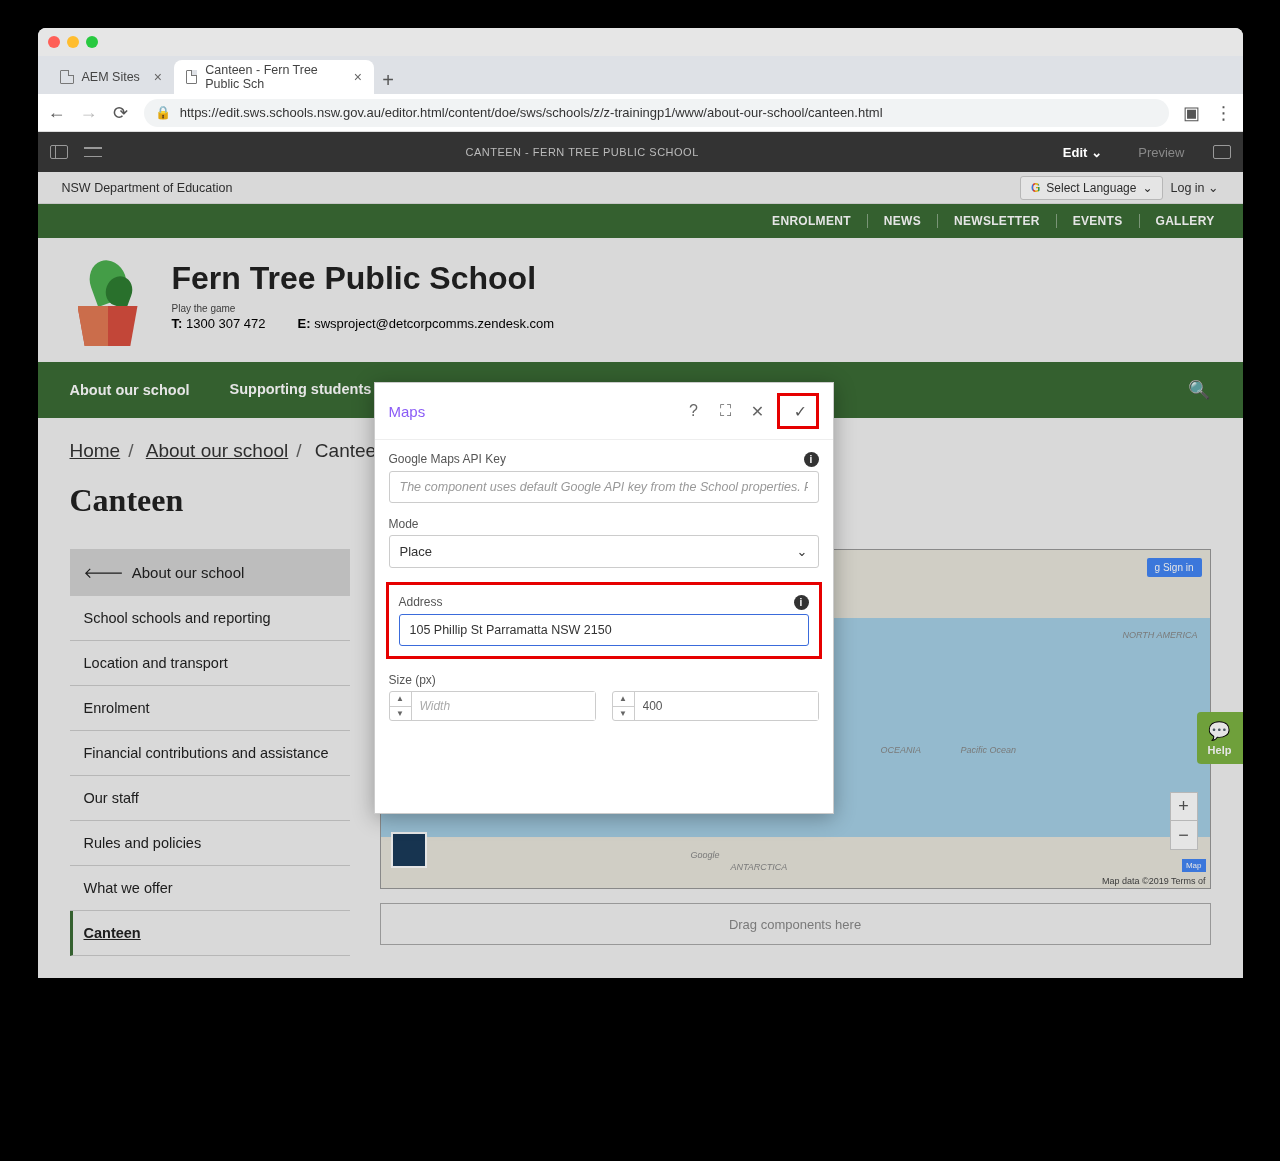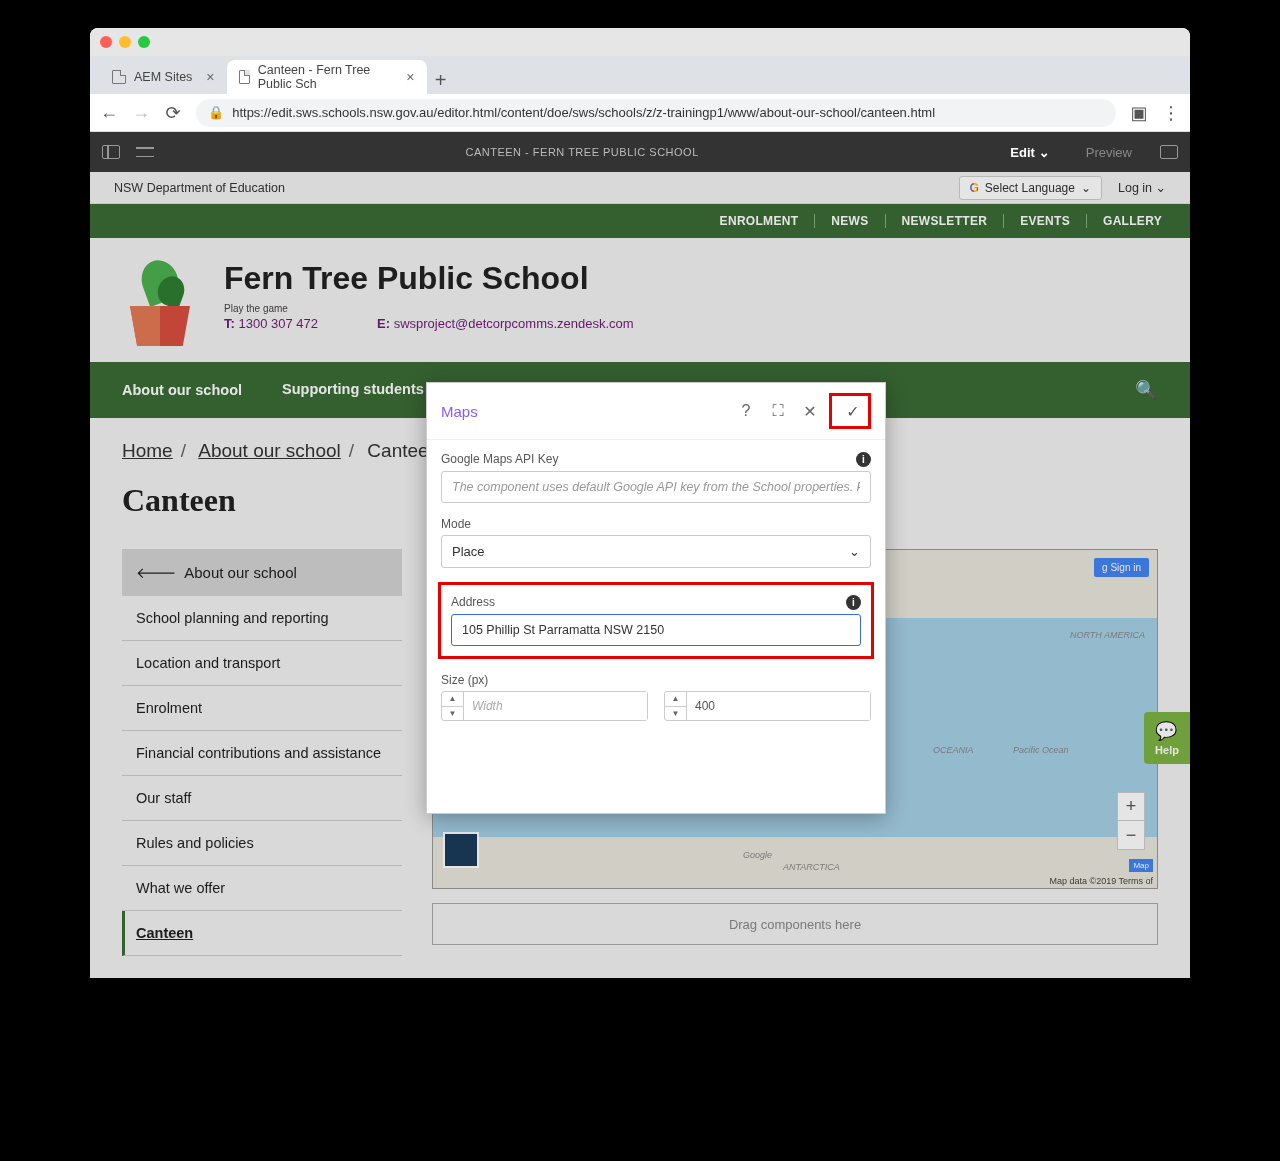--- a/index.html
+++ b/index.html
@@ -1,17 +1,17 @@
 <!DOCTYPE html>
 <html><head>
 <meta charset="utf-8">
 <style>
 *{box-sizing:border-box;margin:0;padding:0;font-family:-apple-system,BlinkMacSystemFont,"Segoe UI",Arial,sans-serif}
 body{background:#000;display:flex;justify-content:center;align-items:flex-start;min-height:1161px}
-.frame{width:1100px;background:#fff;border-radius:8px 8px 0 0;overflow:hidden;margin-top:28px;box-shadow:0 10px 40px rgba(0,0,0,.5)}
+.frame{width:1205px;background:#fff;border-radius:8px 8px 0 0;overflow:hidden;margin-top:28px;box-shadow:0 10px 40px rgba(0,0,0,.5)}
 .mac-titlebar{height:28px;background:#e6e6e6;display:flex;align-items:center;padding:0 10px;gap:7px}
 .mac-dot{width:12px;height:12px;border-radius:50%}
 .dot-red{background:#ff5f57}.dot-yellow{background:#ffbd2e}.dot-green{background:#28c940}
 .tab-strip{height:38px;background:#dee1e6;display:flex;align-items:flex-end;padding-left:10px;position:relative}
 .tab{height:34px;padding:0 12px;display:flex;align-items:center;gap:8px;font-size:12.5px;color:#444;border-radius:8px 8px 0 0;max-width:200px;cursor:pointer}
 .tab.active{background:#fff}
 .tab .doc-ic{width:14px;height:14px;border:1px solid #777;border-radius:1px;position:relative}
 .tab .doc-ic:after{content:"";position:absolute;right:-1px;top:-1px;width:5px;height:5px;background:#dee1e6;border-left:1px solid #777;border-bottom:1px solid #777}
 .tab .close{margin-left:6px;color:#666;font-size:14px}
 .tab-add{width:28px;height:28px;display:flex;align-items:center;justify-content:center;font-size:20px;color:#555;cursor:pointer}
@@ -28,33 +28,33 @@
 .aem-sliders:before,.aem-sliders:after{content:"";position:absolute;left:0;right:0;height:1.5px;background:#999}
 .aem-sliders:before{top:2px}.aem-sliders:after{bottom:2px}
 .aem-title{flex:1;text-align:center;color:#bbb;letter-spacing:.5px;font-size:11px}
 .aem-edit{color:#fff;cursor:pointer;display:flex;align-items:center;gap:4px;font-size:13px;font-weight:600}
 .aem-preview{color:#888;margin-left:20px;font-size:13px}
 .page-wrap{background:#e9e9e9;position:relative}
 .edu-bar{height:32px;background:#f2f2f2;border-bottom:1px solid #ddd;display:flex;align-items:center;padding:0 24px;font-size:12.5px;color:#333}
 .edu-bar .spacer{flex:1}
 .lang-btn{background:#fff;border:1px solid #ccc;border-radius:3px;padding:4px 10px;font-size:12px;display:flex;align-items:center;gap:6px;cursor:pointer}
 .g-logo{font-weight:bold;background:linear-gradient(90deg,#4285f4 0 25%,#ea4335 25% 50%,#fbbc05 50% 75%,#34a853 75%);-webkit-background-clip:text;color:transparent}
-.login{margin-left:16px;font-size:12.5px;color:#333;cursor:pointer}
+.login{margin-left:7px;font-size:12.5px;color:#333;cursor:pointer}
 .nav-green{height:34px;background:#3a6b35;display:flex;justify-content:flex-end;align-items:center;padding:0 12px;gap:0}
 .nav-green a{color:#fff;font-size:12px;font-weight:600;padding:0 16px;border-left:1px solid rgba(255,255,255,.4);cursor:pointer;letter-spacing:.3px}
 .nav-green a:first-child{border:none}
 .header{padding:22px 32px 16px;display:flex;gap:26px;background:#f2f2f2}
 .logo{width:76px;height:86px;position:relative}
 .plant-leaf{position:absolute;width:36px;height:42px;background:#4caf50;border-radius:50% 50% 50% 0;transform:rotate(-20deg);left:20px;top:0}
 .plant-leaf2{position:absolute;width:26px;height:30px;background:#2e7d32;border-radius:50% 50% 0 50%;transform:rotate(20deg);left:36px;top:16px}
 .pot{position:absolute;bottom:0;left:8px;width:60px;height:40px;background:#d84e3f;clip-path:polygon(0 0,100% 0,88% 100%,12% 100%)}
 .pot:after{content:"";position:absolute;left:0;right:50%;top:0;bottom:0;background:#e27a54}
 .hdr-txt h1{font-size:32px;font-weight:700;color:#222;margin-bottom:6px}
 .hdr-txt .tagline{font-size:10px;color:#444;margin-bottom:2px}
-.hdr-contact{font-size:13px;color:#701a75;display:flex;gap:59px}
+.hdr-contact{font-size:13px;color:#000000;display:flex;gap:32px}
 .hdr-contact b{font-weight:700}
 .mainnav{height:56px;background:#3a6b35;display:flex;align-items:center;padding:0 32px;gap:40px}
 .mainnav a{color:#fff;font-size:14.5px;font-weight:600;cursor:pointer}
 .mainnav .search{margin-left:auto;color:#fff;font-size:18px;cursor:pointer}
 .content{padding:22px 32px;background:#f2f2f2}
 .breadcrumb{font-size:19px;color:#333;margin-bottom:20px}
 .breadcrumb a{text-decoration:underline;cursor:pointer;color:#333}
 .breadcrumb .sep{margin:0 8px;color:#666}
 h2.page-title{font-family:Georgia,serif;font-size:32px;font-weight:700;color:#222;margin-bottom:30px}
 .cols{display:flex;gap:30px}
@@ -190,21 +190,21 @@
       <span>Canteen</span>
     </div>
     <h2 class="page-title">Canteen</h2>
 
     <div class="cols">
       <div class="sidebar">
         <div class="side-head">
               <span>🡐</span>
               <span>About our school</span>
             </div>
-        <div class="side-item">School planning and reporting</div>
+        <div class="side-item">School schools and reporting</div>
         <div class="side-item">Location and transport</div>
         <div class="side-item">Enrolment</div>
         <div class="side-item">Financial contributions and assistance</div>
         <div class="side-item">Our staff</div>
         <div class="side-item">Rules and policies</div>
         <div class="side-item">What we offer</div>
         <div class="side-item active">Canteen</div>
       </div>
       <div class="main-col">
         <div class="map-box">

